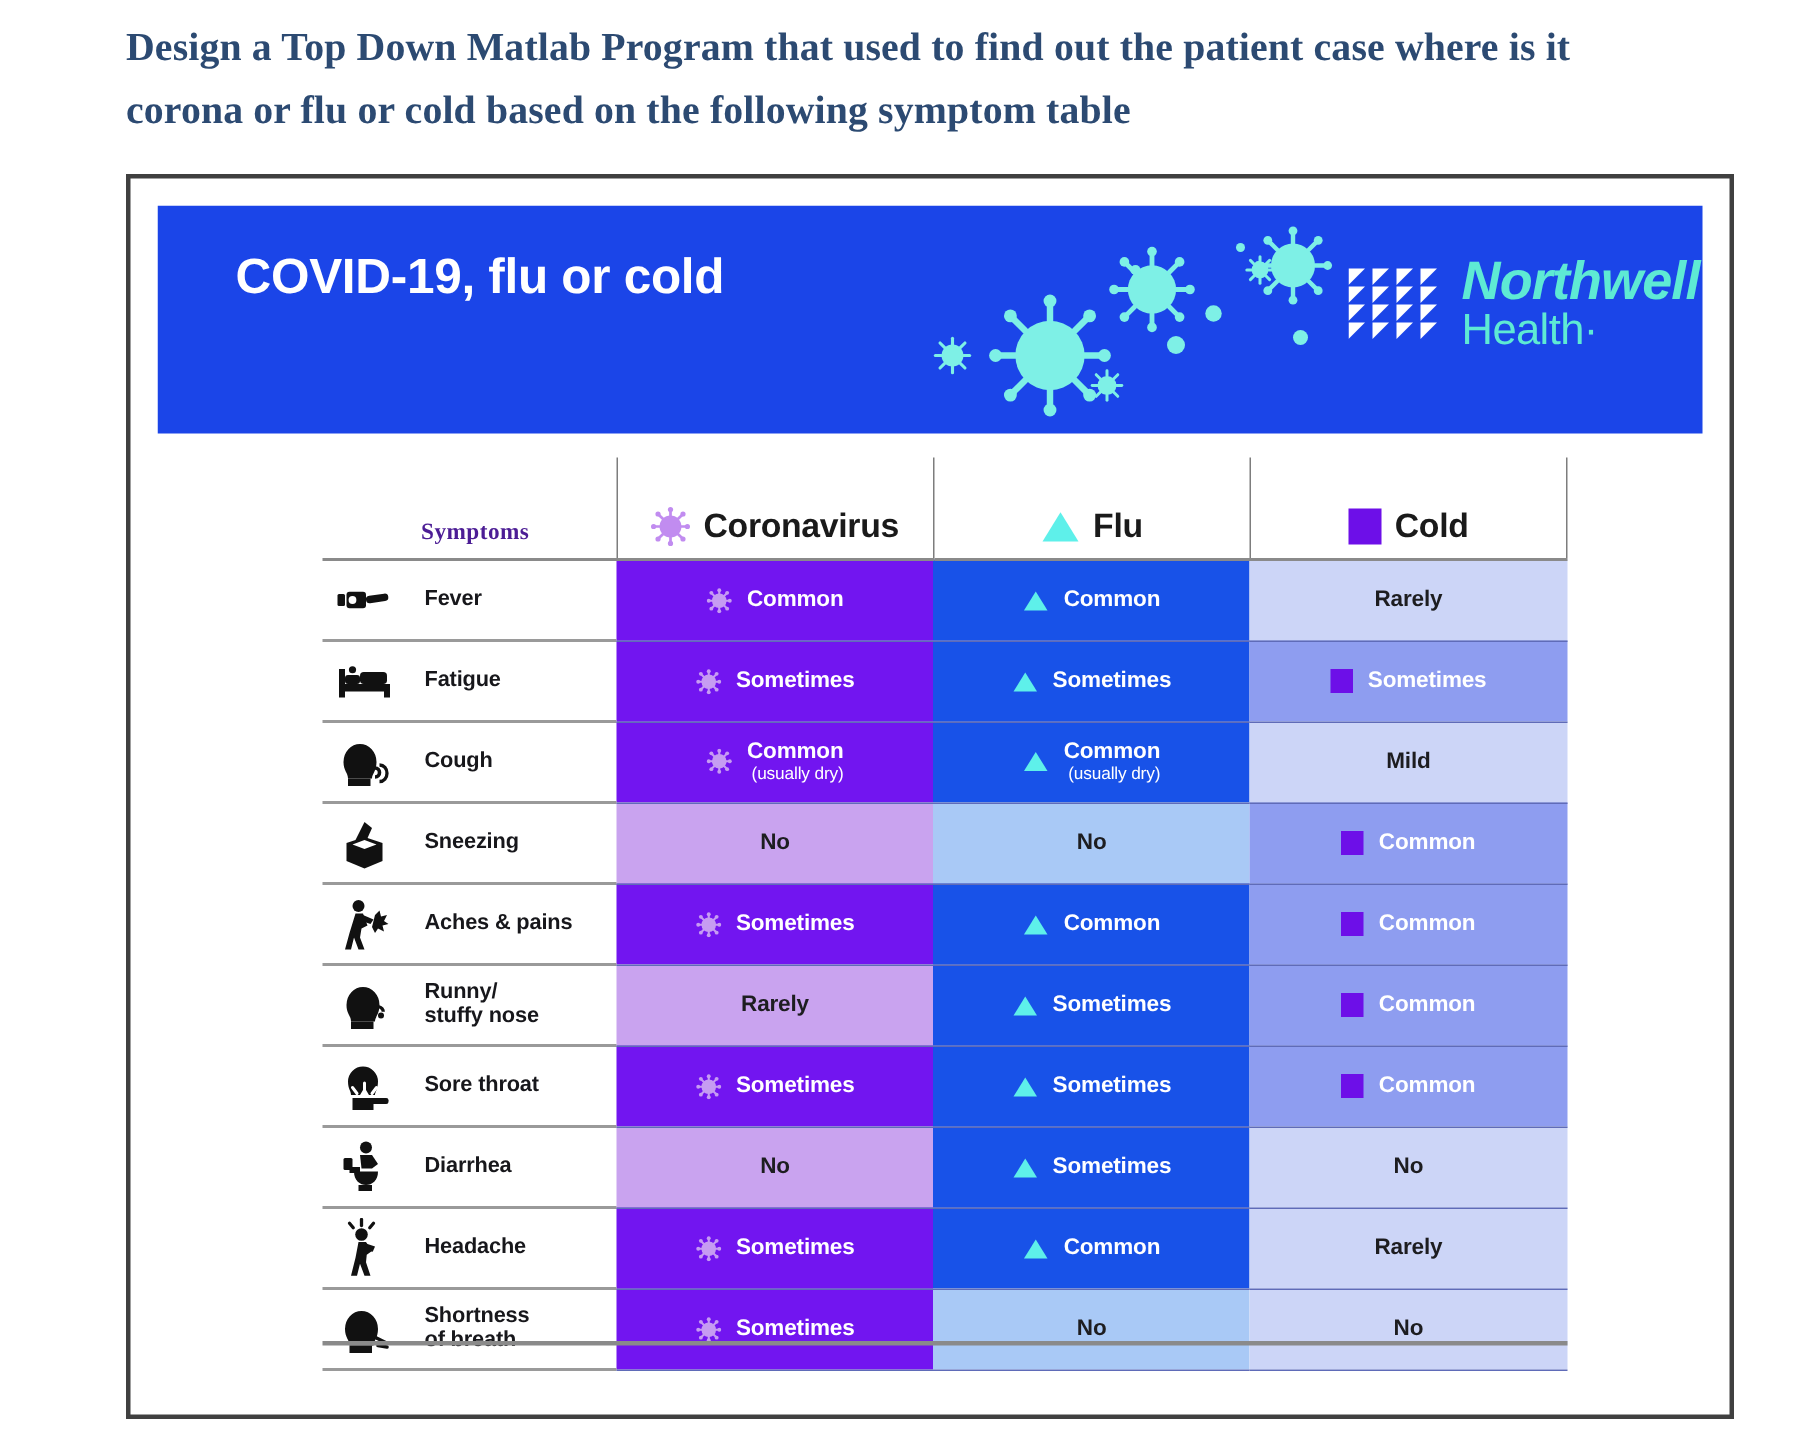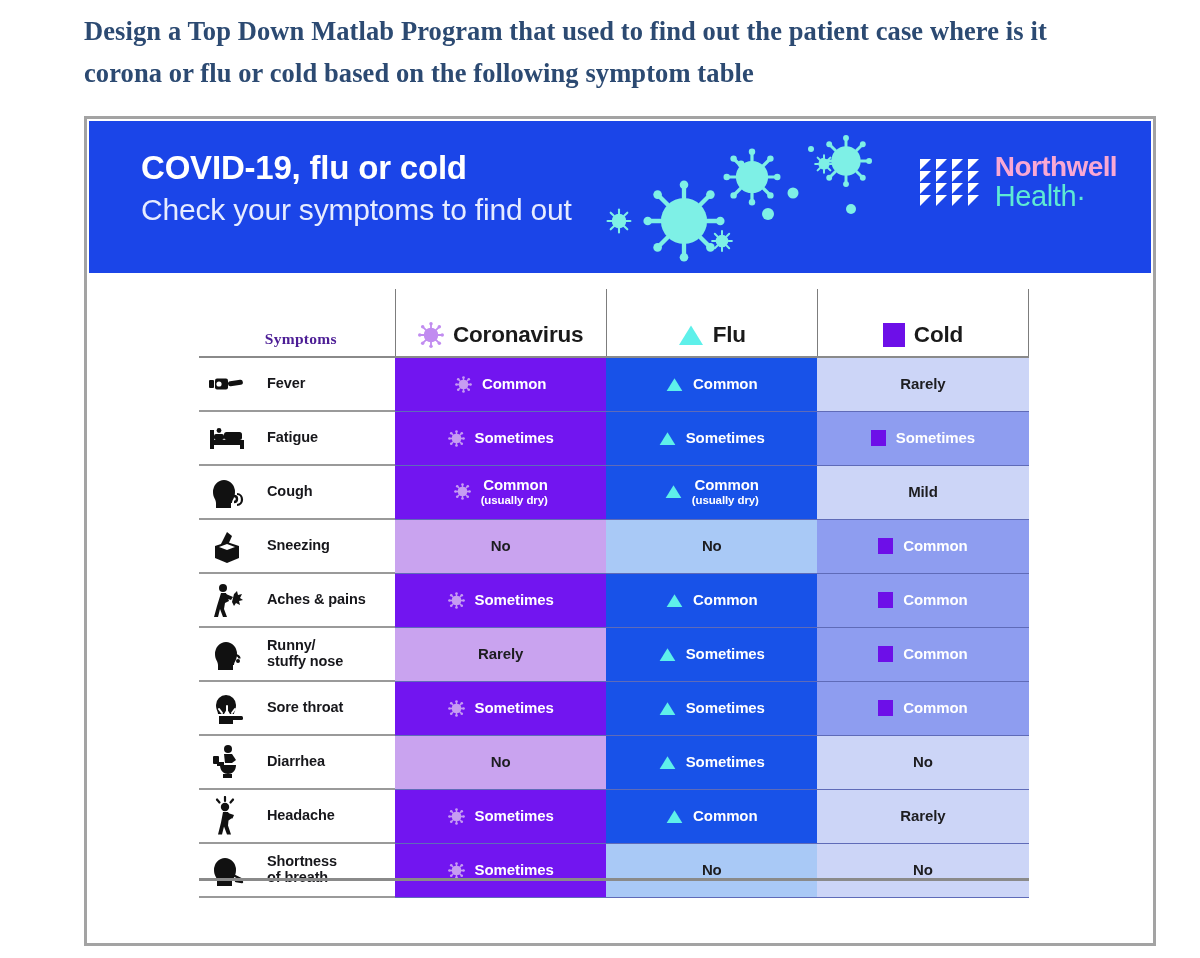--- a/index.html
+++ b/index.html
@@ -21,23 +21,23 @@
     line-height: 42px;
     color: #2c4a72;
     letter-spacing: .1px;
   }
 
   
   #card-frame {
     position: absolute;
     left: 84px; top: 116px;
     width: 1072px; height: 830px;
-    border: 3px solid #a3a3a3;
+    border: 3px solid #404040;
     background: #ffffff;
-    padding: 2px;
+    padding: 18px;
   }
   #card-inner {
     position: relative;
     width: 100%; height: 100%;
     background: #ffffff;
     overflow: hidden;
   }
 
   
   #banner {
@@ -60,21 +60,21 @@
     left: 52px; top: 72px;
     color: #e7ecff;
     font-size: 30px;
     font-weight: normal;
     letter-spacing: -.2px;
   }
   #banner-virus-art { position: absolute; left: 500px; top: 8px; width: 300px; height: 140px; }
   #logo-block { position: absolute; right: 34px; top: 32px; display: flex; align-items: center; gap: 11px; }
   #logo-grid { width: 64px; height: 50px; }
   #logo-words { line-height: 1.02; }
-  #logo-word-1 { color:#f9a8d4; font-size: 28px; font-weight: bold; letter-spacing: -.6px; display:block; }
+  #logo-word-1 { color:#5eead4; font-size: 36px; font-weight: bold; letter-spacing: -.6px; display:block;font-style:italic; }
   #logo-word-2 { color:#5eead4; font-size: 29px; font-weight: normal; letter-spacing: -.4px; display:block; }
 
   
   #symptom-table {
     position: absolute;
     left: 110px; top: 168px;
     width: 830px;
     border-collapse: collapse;
     table-layout: fixed;
   }
@@ -133,21 +133,21 @@
     text-align: center;
     vertical-align: middle;
     padding: 0;
     border-bottom: 1.5px solid #5f6bb8;
   }
   .val-inner {
     display: flex; align-items: center; justify-content: center;
     gap: 10px; width: 100%; text-align: right;
   }
   .val-text { font-size: 15px; font-weight: bold; line-height: 1.12; letter-spacing: -.1px; }
-  .val-sub  { display: block; font-size: 11.5px; font-weight: bold; letter-spacing: -.1px; }
+  .val-sub  { display: block; font-size: 11.5px; font-weight: normal; letter-spacing: -.1px; }
   .val-ico  { width: 17px; height: 17px; flex: none; }
   .val-ico.sq { background: #6d0fe8; width: 15px; height: 16px; }
 
   
   .cv-strong { background: #7215f0; }
   .cv-light  { background: #c9a3ef; }
   .fl-strong { background: #1852e8; }
   .fl-light  { background: #a9c9f6; }
   .cd-strong { background: #8e9df0; }
   .cd-light  { background: #ccd5f7; }
@@ -177,21 +177,20 @@
 </head>
 <body>
 
 <div id="page-heading">Design a Top Down Matlab Program that used to find out the patient case where is it corona or flu or cold based on the following symptom table</div>
 
 <div id="card-frame">
   <div id="card-inner">
 
     <div id="banner">
       <div id="banner-title">COVID-19, flu or cold</div>
-      <div id="banner-sub">Check your symptoms to find out</div>
 
       <svg id="banner-virus-art" viewBox="0 0 300 140">
         <g fill="#7ef0e6">
           <g transform="translate(95,92) scale(1.65)">
             <circle cx="0" cy="0" r="14"></circle>
             <g stroke="#7ef0e6" stroke-width="2.6" stroke-linecap="round">
               <line x1="0" y1="-14" x2="0" y2="-21"></line>
                 <line x1="10" y1="-10" x2="15" y2="-15"></line>
               <line x1="14" y1="0" x2="21" y2="0"></line>
                 <line x1="10" y1="10" x2="15" y2="15"></line>

